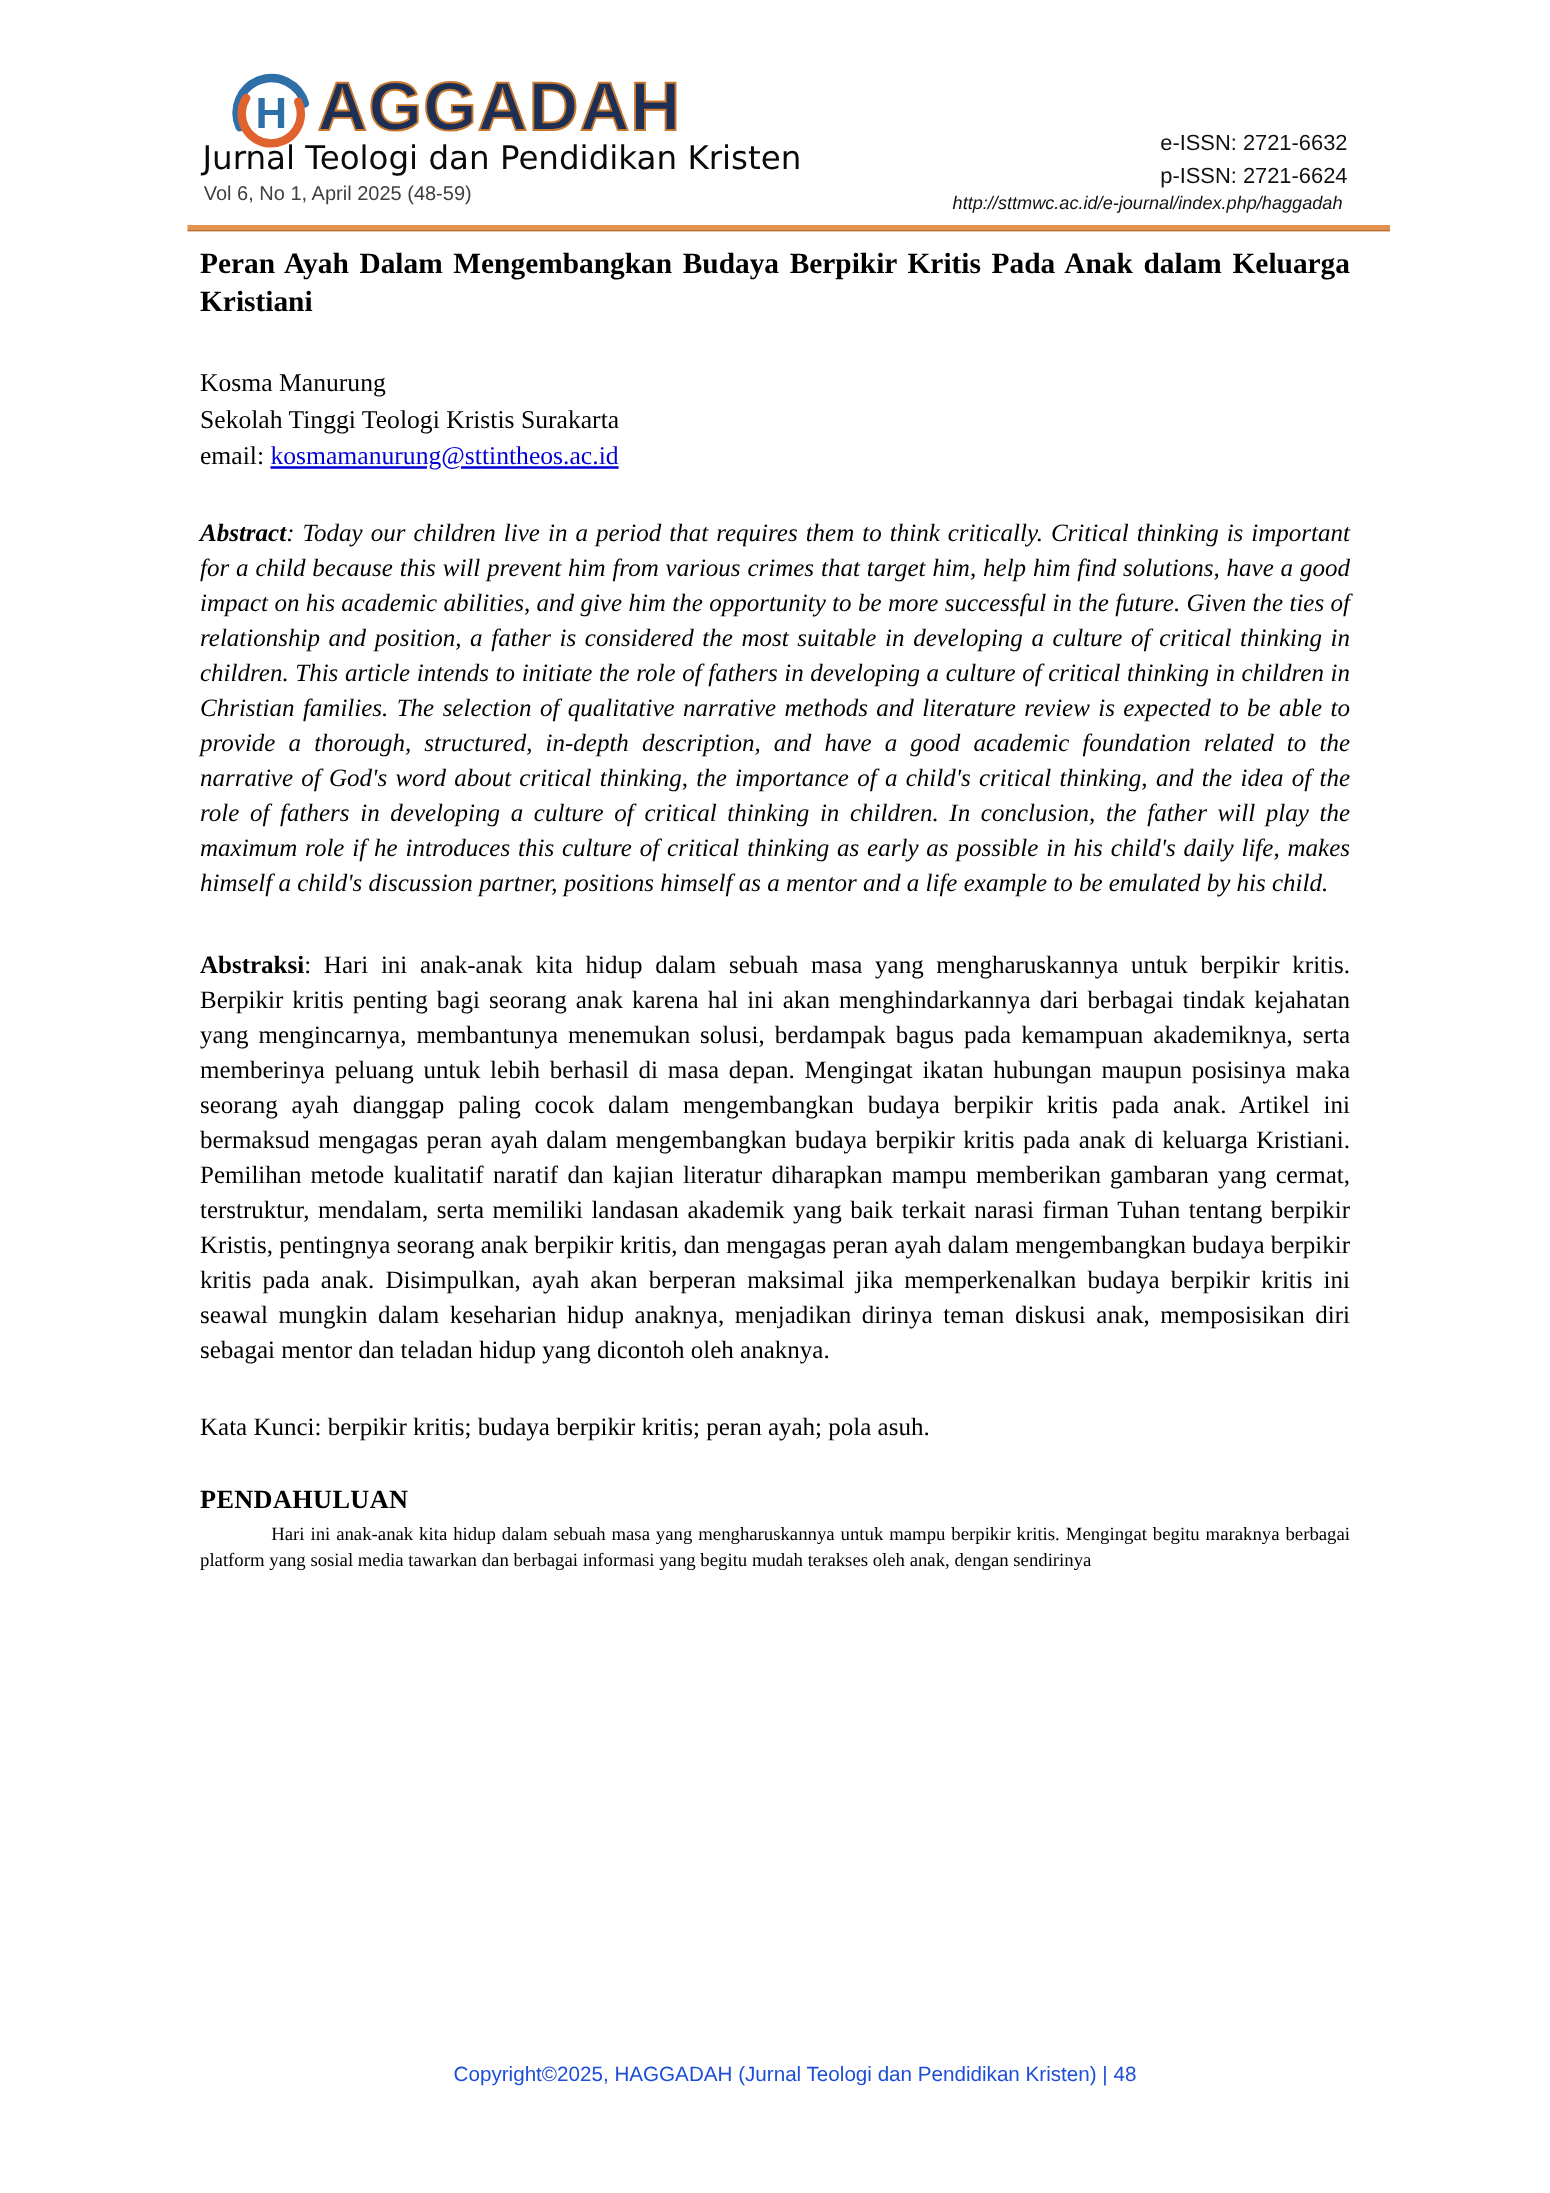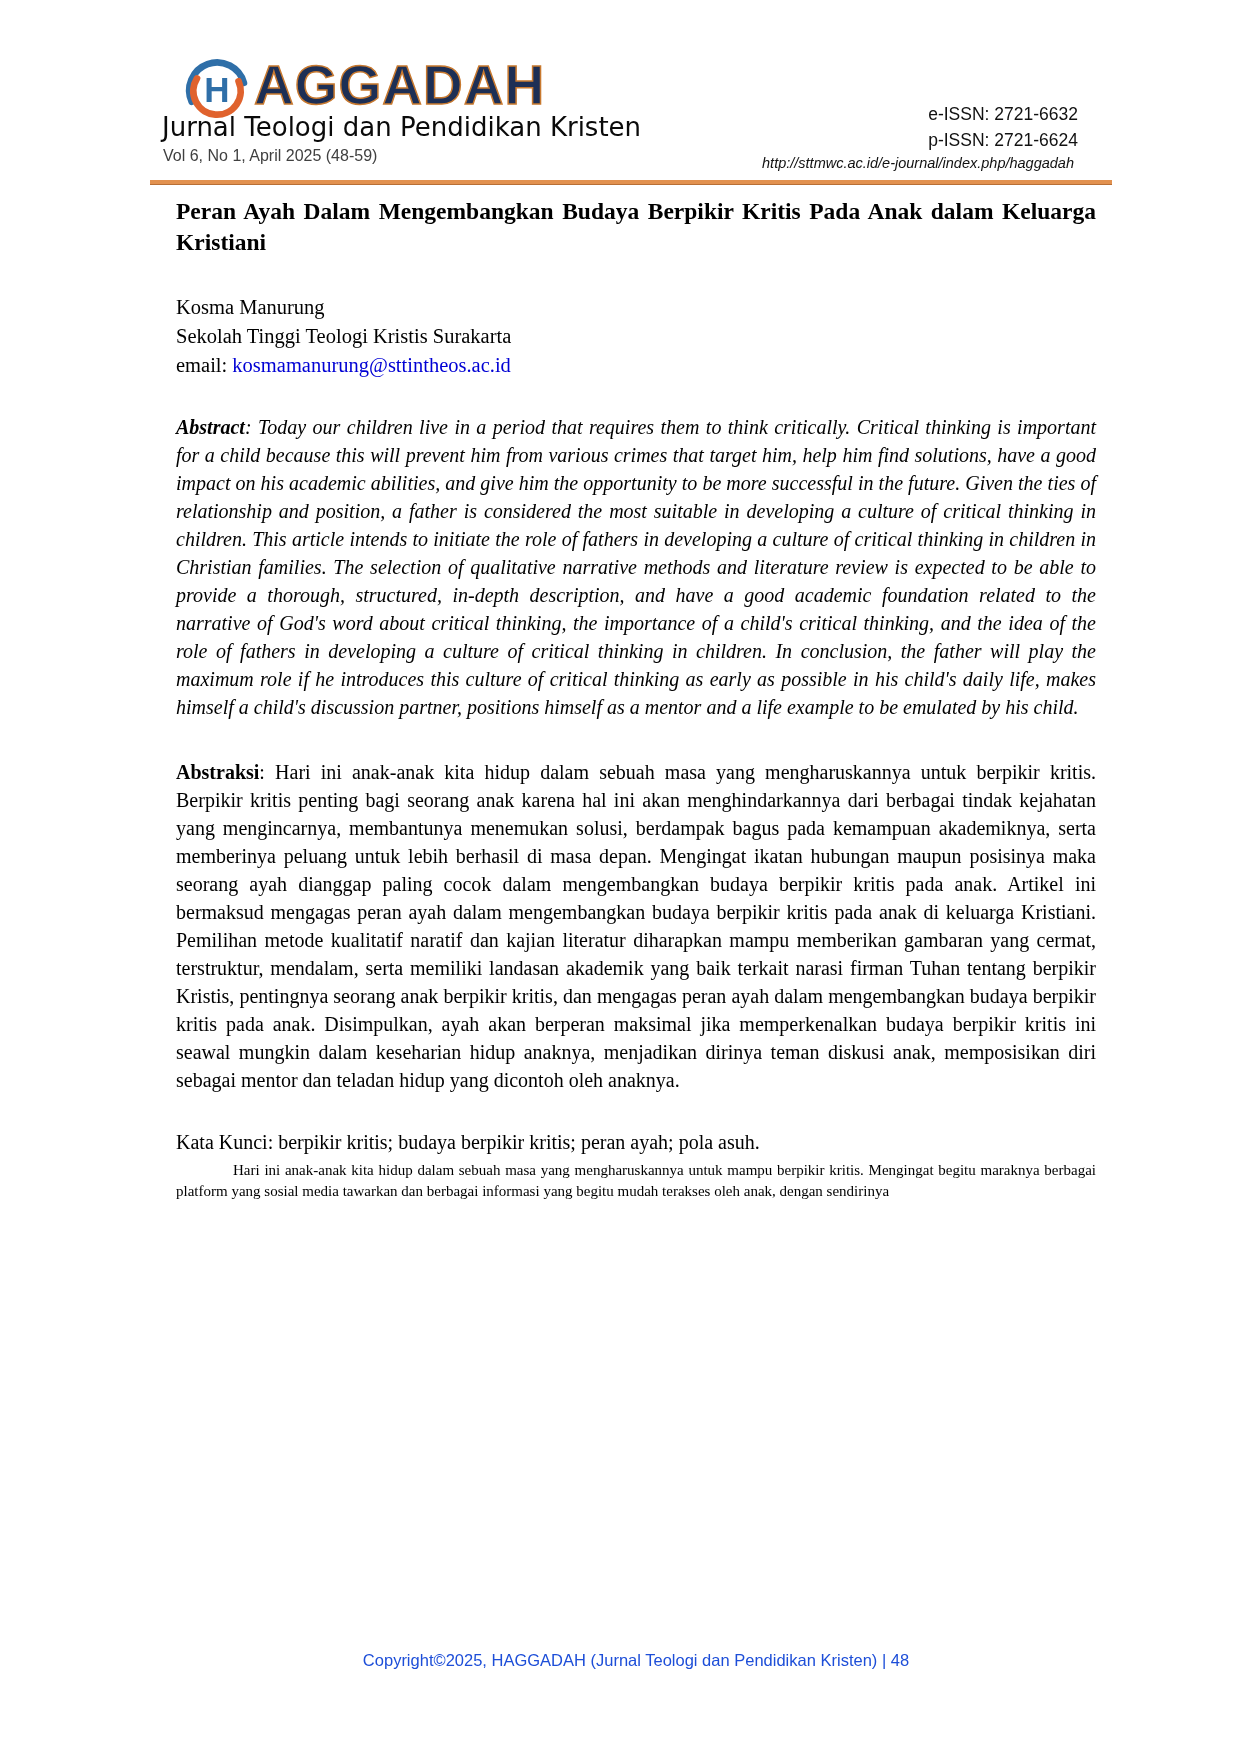--- a/index.html
+++ b/index.html
@@ -45,27 +45,27 @@
     font-style:italic; font-size:14.5px; color:#111;
   }
   .header-divider {
     position:absolute; left:150px; top:180px;
     width:962px; height:4px;
     background:#e2914f;
     border-bottom:1px solid #b86f36;
   }
 
   
-  .article { position:absolute; left:160px; top:196px; width:920px;margin-left:16px; }
+  .article { position:absolute; left:160px; top:196px; width:920px; }
   .title {
     font-size:23.5px; font-weight:bold; line-height:1.33;
     text-align:justify;
   }
   .author-block { margin-top:34px; font-size:20.5px; line-height:1.42; }
-  .email-link { color:#0000d4; cursor:pointer;text-align:center; }
+  .email-link { color:#0000d4; text-decoration:underline; cursor:pointer;text-align:center; }
 
   .abstract {
     margin-top:33px; font-size:20px; line-height:1.4;
     text-align:justify; font-style:italic;
   }
   .abstract b { font-weight:bold; }
   .keywords { margin-top:26px; font-size:20px; font-style:italic; }
 
   .abstraksi { margin-top:37px; font-size:20px; line-height:1.4; text-align:justify; }
   .kata-kunci { margin-top:37px; font-size:20px; }
@@ -129,20 +129,21 @@
       <b>Abstract</b><span>: Today our children live in a period that requires them to think critically. Critical thinking is important for a child because this will prevent him from various crimes that target him, help him find solutions, have a good impact on his academic abilities, and give him the opportunity to be more successful in the future. Given the ties of relationship and position, a father is considered the most suitable in developing a culture of critical thinking in children. This article intends to initiate the role of fathers in developing a culture of critical thinking in children in Christian families. The selection of qualitative narrative methods and literature review is expected to be able to provide a thorough, structured, in-depth description, and have a good academic foundation related to the narrative of God's word about critical thinking, the importance of a child's critical thinking, and the idea of the role of fathers in developing a culture of critical thinking in children. In conclusion, the father will play the maximum role if he introduces this culture of critical thinking as early as possible in his child's daily life, makes himself a child's discussion partner, positions himself as a mentor and a life example to be emulated by his child.</span>
     </div>
 
 
     <div class="abstraksi">
       <b>Abstraksi</b><span>: Hari ini anak-anak kita hidup dalam sebuah masa yang mengharuskannya untuk berpikir kritis. Berpikir kritis penting bagi seorang anak karena hal ini akan menghindarkannya dari berbagai tindak kejahatan yang mengincarnya, membantunya menemukan solusi, berdampak bagus pada kemampuan akademiknya, serta memberinya peluang untuk lebih berhasil di masa depan. Mengingat ikatan hubungan maupun posisinya maka seorang ayah dianggap paling cocok dalam mengembangkan budaya berpikir kritis pada anak. Artikel ini bermaksud mengagas peran ayah dalam mengembangkan budaya berpikir kritis pada anak di keluarga Kristiani. Pemilihan metode kualitatif naratif dan kajian literatur diharapkan mampu memberikan gambaran yang cermat, terstruktur, mendalam, serta memiliki landasan akademik yang baik terkait narasi firman Tuhan tentang berpikir Kristis, pentingnya seorang anak berpikir kritis, dan mengagas peran ayah dalam mengembangkan budaya berpikir kritis pada anak. Disimpulkan, ayah akan berperan maksimal jika memperkenalkan budaya berpikir kritis ini seawal mungkin dalam keseharian hidup anaknya, menjadikan dirinya teman diskusi anak, memposisikan diri sebagai mentor dan teladan hidup yang dicontoh oleh anaknya.</span>
     </div>
 
     <div class="kata-kunci">Kata Kunci: berpikir kritis; budaya berpikir kritis; peran ayah; pola asuh.</div>
 
+    <div class="section-heading">PENDAHULUAN</div>
 
     <div class="intro-para">Hari ini anak-anak kita hidup dalam sebuah masa yang mengharuskannya untuk mampu berpikir kritis. Mengingat begitu maraknya berbagai platform yang sosial media tawarkan dan berbagai informasi yang begitu mudah terakses oleh anak, dengan sendirinya</div>
 
   </div>
 
   <div class="footer">
     <span>Copyright©2025, HAGGADAH (Jurnal Teologi dan Pendidikan Kristen)</span><span> | </span><span>48</span>
   </div>
 
 </div>

